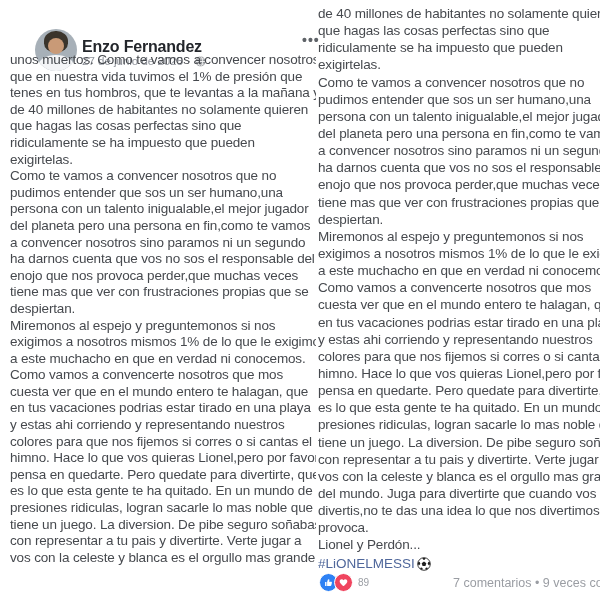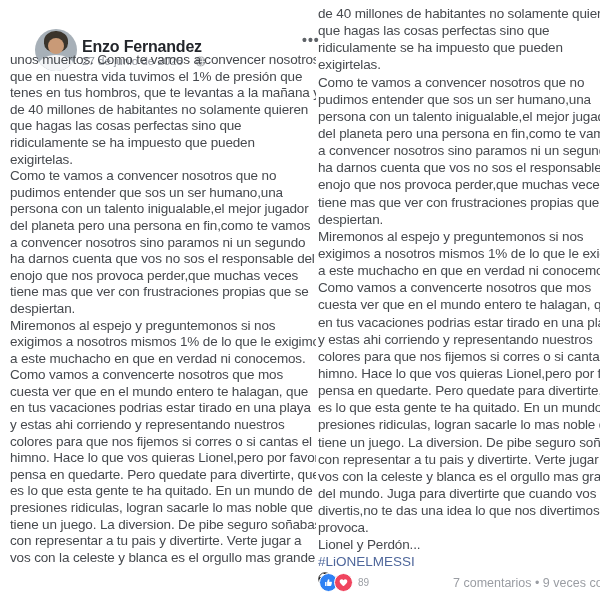--- a/index.html
+++ b/index.html
@@ -34,21 +34,21 @@
     letter-spacing:1px; cursor:pointer; font-weight:bold;
   }
   
   .col { position:absolute; overflow:hidden; }
   .col-left  { top:52px; left:10px;  width:306px; height:548px; }
   .col-right { top:0;    left:318px; width:282px; height:600px; }
   .col-right .lines { padding-top:5px; }
   .tl { white-space:nowrap; font-size:13.5px; letter-spacing:-0.15px; color:#46494e; }
   .col-left  .tl { line-height:16.6px; height:16.6px; }
   .col-right .tl { line-height:17.15px; height:17.15px; }
-  .hashrow { display:flex; align-items:flex-start; gap:2px; height:17.15px;flex-direction:column; }
+  .hashrow { display:flex; align-items:flex-end; gap:2px; height:17.15px; }
   .hashtag { font-size:13.5px; color:#4f679b; white-space:nowrap; cursor:pointer; }
   .ball { width:14px; height:14px; margin-top:1px; }
   
   .footer { position:absolute; top:573px; left:0; width:282px; height:22px; }
   .reacts { position:absolute; left:1px; top:0; display:flex; align-items:center; cursor:pointer; }
   .ric {
     width:17px; height:17px; border-radius:50%; border:1.5px solid #ffffff;
     box-sizing:content-box; display:flex; align-items:center; justify-content:center;
   }
   .ric.like { background:#2e81f4; z-index:1; }

